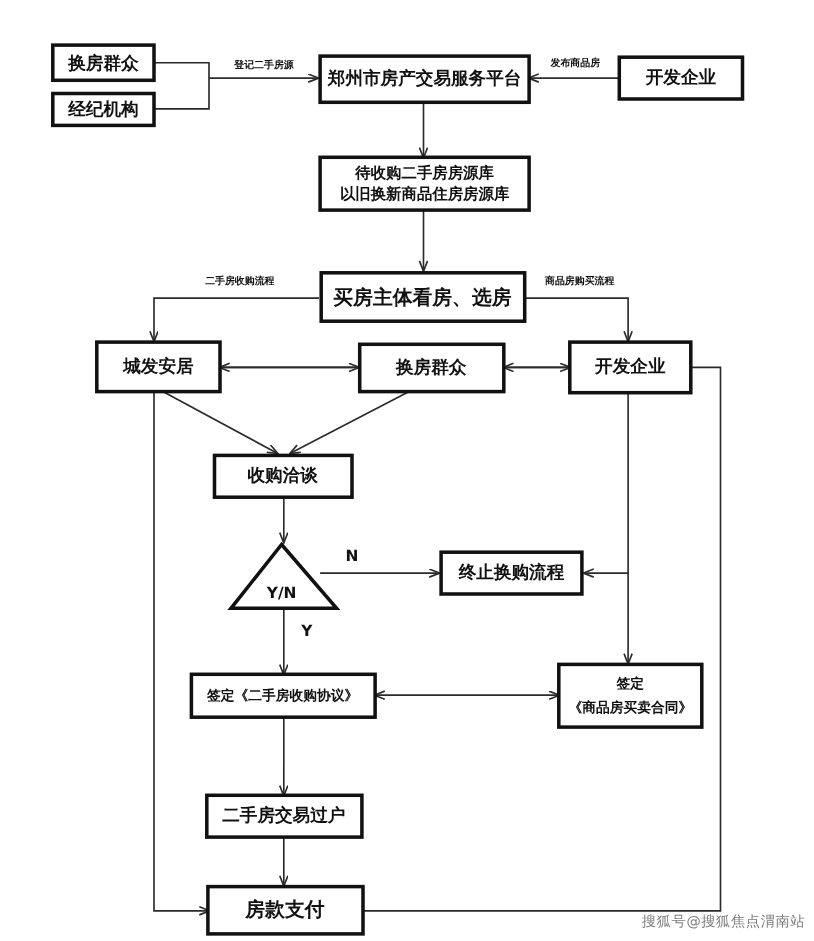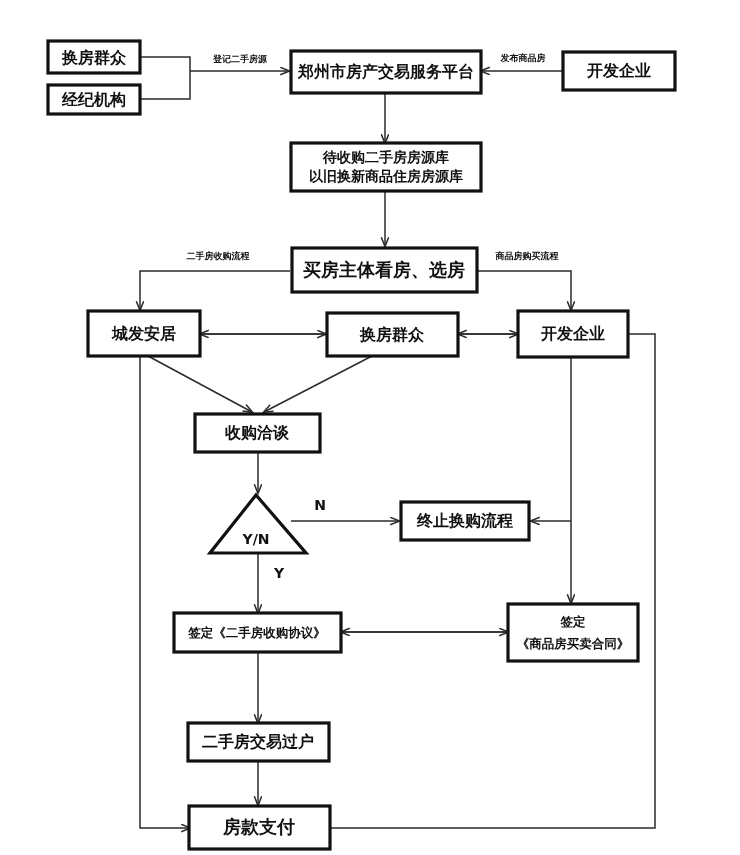--- a/index.html
+++ b/index.html
@@ -187,14 +187,15 @@
     <text class="node-text t-lg" x="259" y="828">房款支付</text>
 
     <text class="edge-label" x="240" y="59">登记二手房源</text>
     <text class="edge-label" x="523" y="58">发布商品房</text>
     <text class="edge-label" x="218" y="256">二手房收购流程</text>
     <text class="edge-label" x="527" y="256">商品房购买流程</text>
     <text class="yn-label" x="320" y="506">N</text>
     <text class="yn-label" x="279" y="574">Y</text>
   </svg>
 
+  <div class="watermark">搜狐号@搜狐焦点渭南站</div>
 
 </div>
 
 </body></html>

